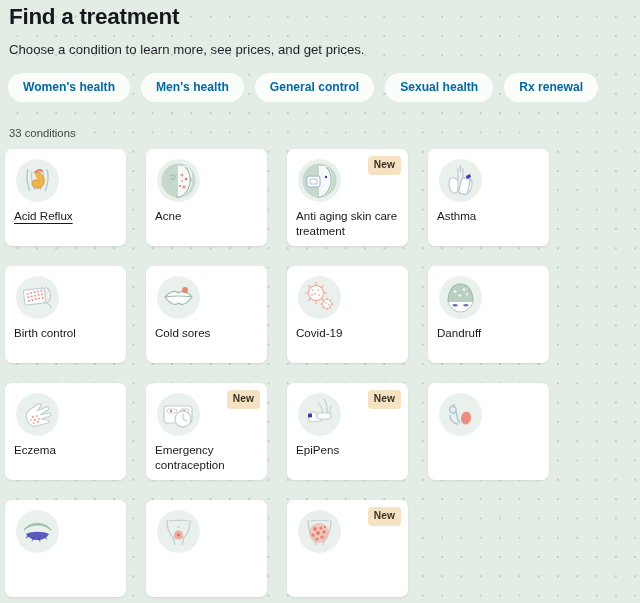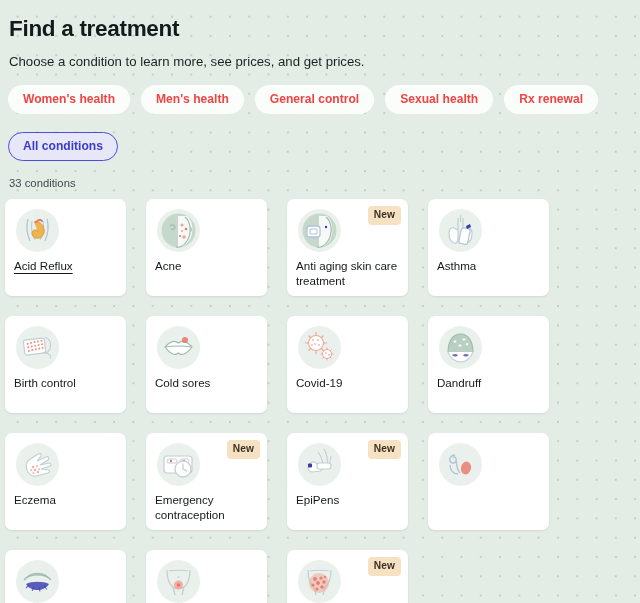--- a/index.html
+++ b/index.html
@@ -18,21 +18,20 @@
     color: #16191c;
     position: relative;
   }
 
   .page {
     position: relative;
     width: 640px;
     height: 439px;
     box-sizing: border-box;
     padding: 0 5px;
-    margin-top: 12px;
   }
 
   
   .page-title {
     margin: 0;
     padding: 3px 0 0 4px;
     font-size: 22.5px;
     font-weight: bold;
     letter-spacing: -0.3px;
     line-height: 28px;
@@ -51,21 +50,21 @@
     padding: 14px 0 0 3px;
     display: flex;
     flex-wrap: wrap;
     gap: 9px 11px;
     align-items: center;
   }
   .pill {
     border: 1px solid transparent;
     border-radius: 999px;
     background: #fbfdfb;
-    color: #ef4444;
+    color: #0369a1;
     font-size: 12.1px;
     font-weight: bold;
     line-height: 1;
     padding: 7px 14px 8px 14px;
     cursor: pointer;
     white-space: nowrap;
     box-sizing: border-box;
   }
   .pill.selected {
     background: #e7e7f7;
@@ -152,21 +151,20 @@
   <h1 class="page-title">Find a treatment</h1>
   <p class="page-subtitle">Choose a condition to learn more, see prices, and get prices.</p>
 
   <div class="filter-row">
       <button class="pill">Women's health</button>
       <button class="pill">Men's health</button>
       <button class="pill">General control</button>
       <button class="pill">Sexual health</button>
       <button class="pill">Rx renewal</button>
       <div class="pill-break"></div>
-      <button class="pill selected">All conditions</button>
     </div>
 
   <div class="result-count">33 conditions</div>
 
   <div class="card-grid">
       <div class="card">
         <span class="card-icon">
           <svg viewBox="0 0 43 43" xmlns="http://www.w3.org/2000/svg">
             <path d="M12 10 C10 17 11 25 14 32" stroke="#aec4d6" stroke-width="1.3" fill="none"></path>
             <path d="M31 10 C33 17 32 25 29 32" stroke="#aec4d6" stroke-width="1.3" fill="none"></path>

